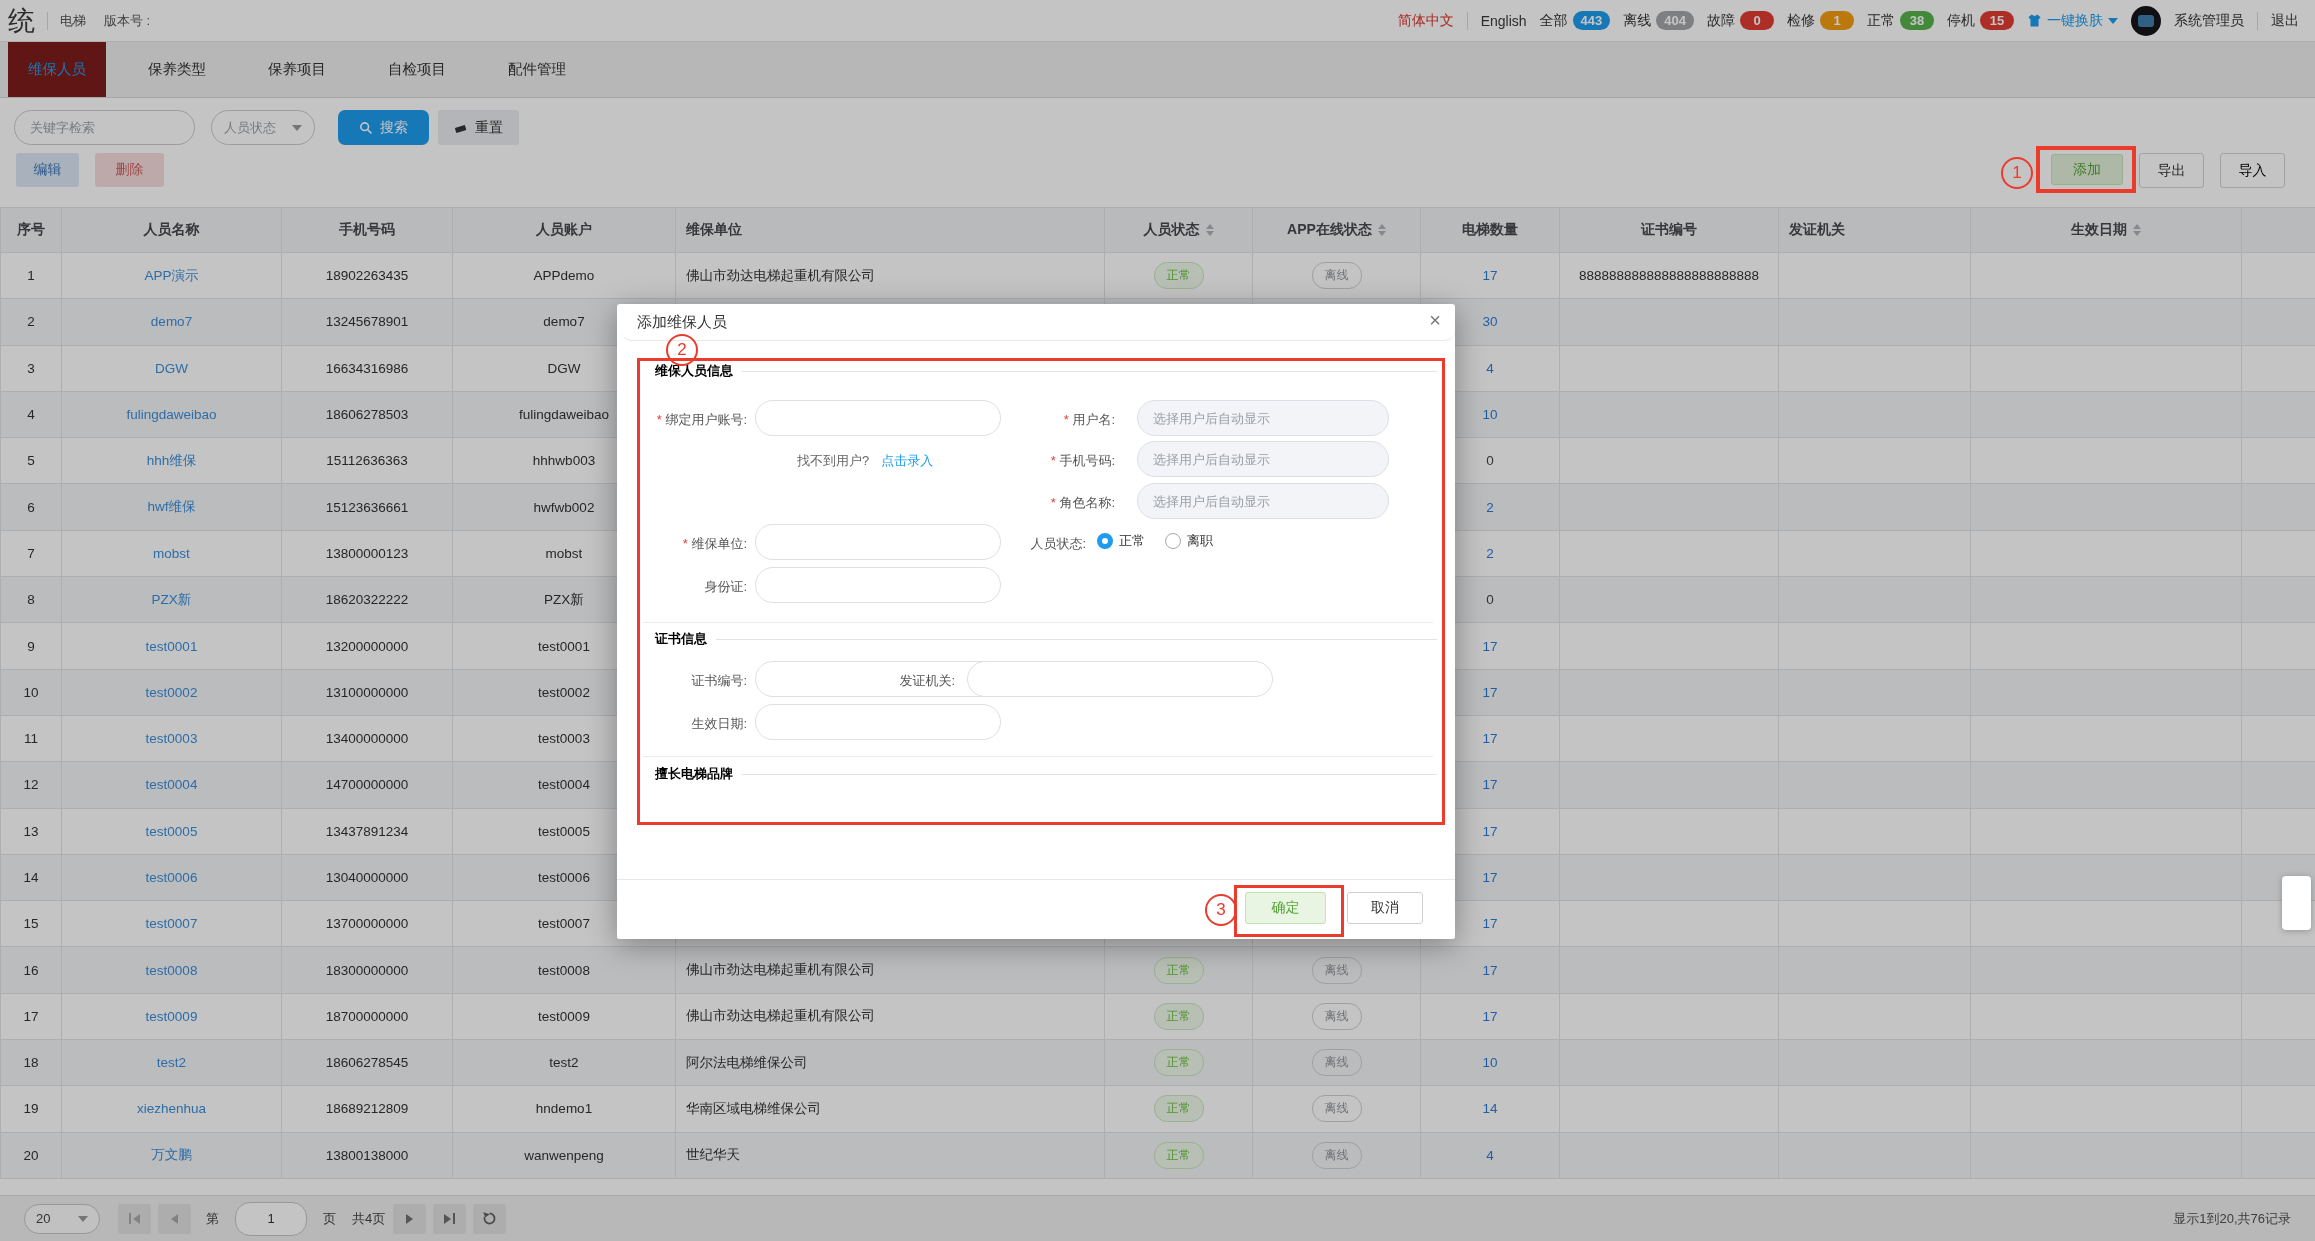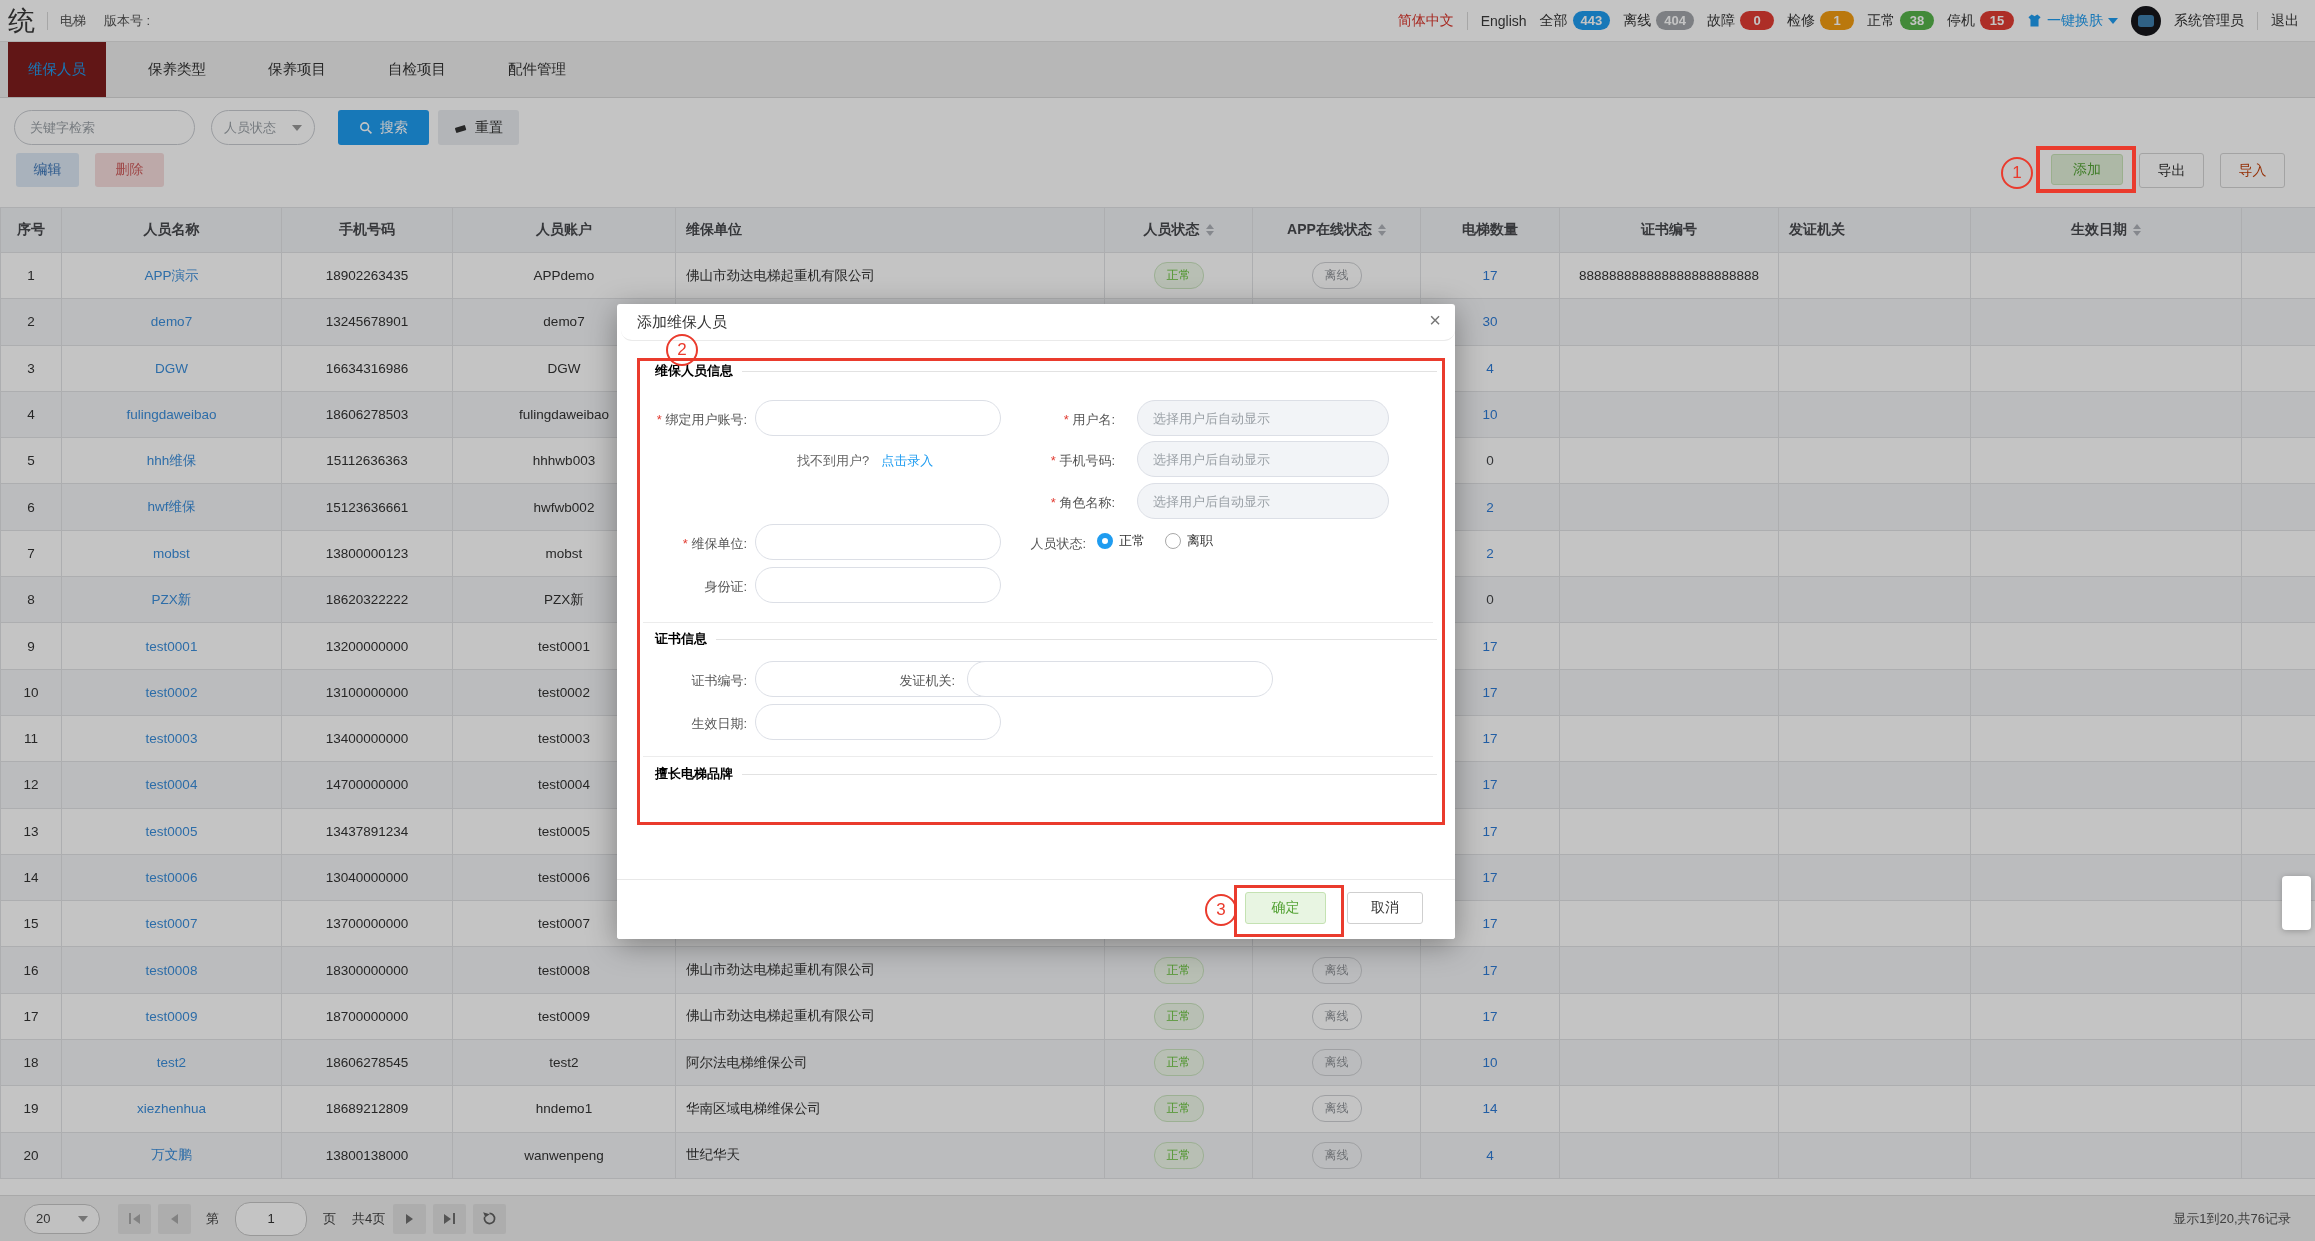--- a/index.html
+++ b/index.html
@@ -34,29 +34,29 @@
   .tab.active{background:#7f1d1d;color:#1f9cf0;}
 
   
   .kw-input{position:absolute;left:14px;top:110px;width:181px;height:35px;border:1px solid #c9ccd1;border-radius:18px;
             padding:0 15px;font-size:13px;color:#333;box-sizing:border-box;background:#fff;outline:none;}
   input::placeholder{color:#9aa0a6;}
   .status-select{position:absolute;left:211px;top:110px;width:104px;height:35px;border:1px solid #c9ccd1;border-radius:18px;
             background:#fff;display:flex;align-items:center;justify-content:space-between;padding:0 12px;box-sizing:border-box;
             color:#9aa0a6;font-size:13px;cursor:pointer;}
   .btn{display:flex;align-items:center;justify-content:center;gap:7px;border-radius:3px;cursor:pointer;box-sizing:border-box;font-size:14px;}
-  .btn-search{position:absolute;left:338px;top:110px;width:91px;height:35px;background:#1f9cf0;color:#fff;}
+  .btn-search{position:absolute;left:338px;top:110px;width:91px;height:35px;background:#1f9cf0;color:#fff;border-radius:7px;}
   .btn-reset{position:absolute;left:438px;top:110px;width:81px;height:35px;background:#e9ecf0;color:#333;}
 
   
   .btn-edit{position:absolute;left:16px;top:153px;width:63px;height:34px;background:#dce8f5;color:#3c76b8;}
   .btn-del{position:absolute;left:95px;top:153px;width:69px;height:34px;background:#f6dcdc;color:#cf5f5f;}
   .btn-add{position:absolute;left:2051px;top:154px;width:72px;height:31px;background:#e1f0d8;color:#56a437;border:1px solid #c9e4b8;}
   .btn-export{position:absolute;left:2139px;top:153px;width:65px;height:35px;background:#fff;color:#333;border:1px solid #d4d4d4;}
-  .btn-import{position:absolute;left:2220px;top:153px;width:65px;height:35px;background:#fff;color:#c2410c;border:1px solid #d4d4d4;}
+  .btn-import{position:absolute;left:2220px;top:153px;width:65px;height:35px;background:#fff;color:#000000;border:1px solid #d4d4d4;}
 
   
   .table-wrap{position:absolute;top:207px;left:0;width:2315px;}
   table{border-collapse:collapse;table-layout:fixed;width:2315px;}
   th,td{border:1px solid #e2e3e5;overflow:hidden;white-space:nowrap;}
   thead tr{height:45px;background:#f0f2f5;}
   th{font-size:14px;color:#47494d;font-weight:bold;text-align:center;}
   tbody tr{height:46.3px;background:#fff;cursor:pointer;}
   tbody tr:nth-child(even){background:#f4f5f7;}
   td{font-size:13.5px;color:#333;text-align:center;}

